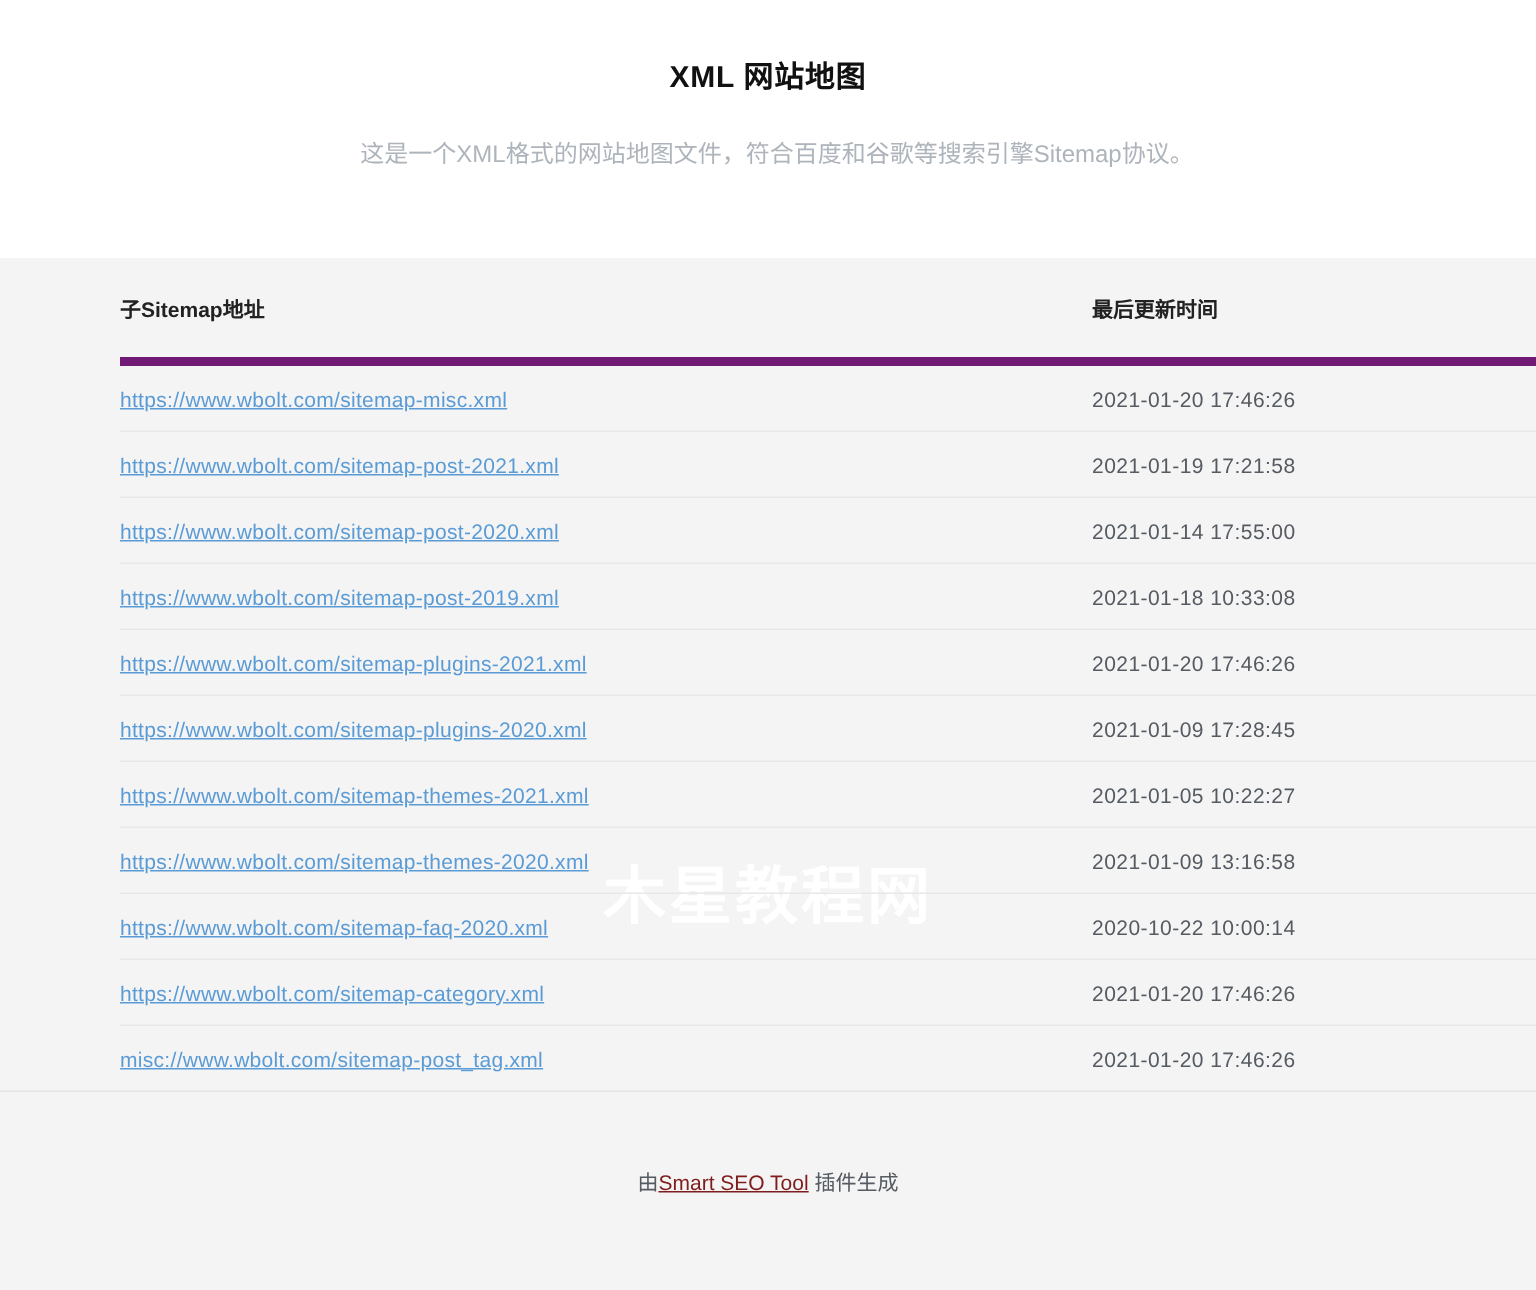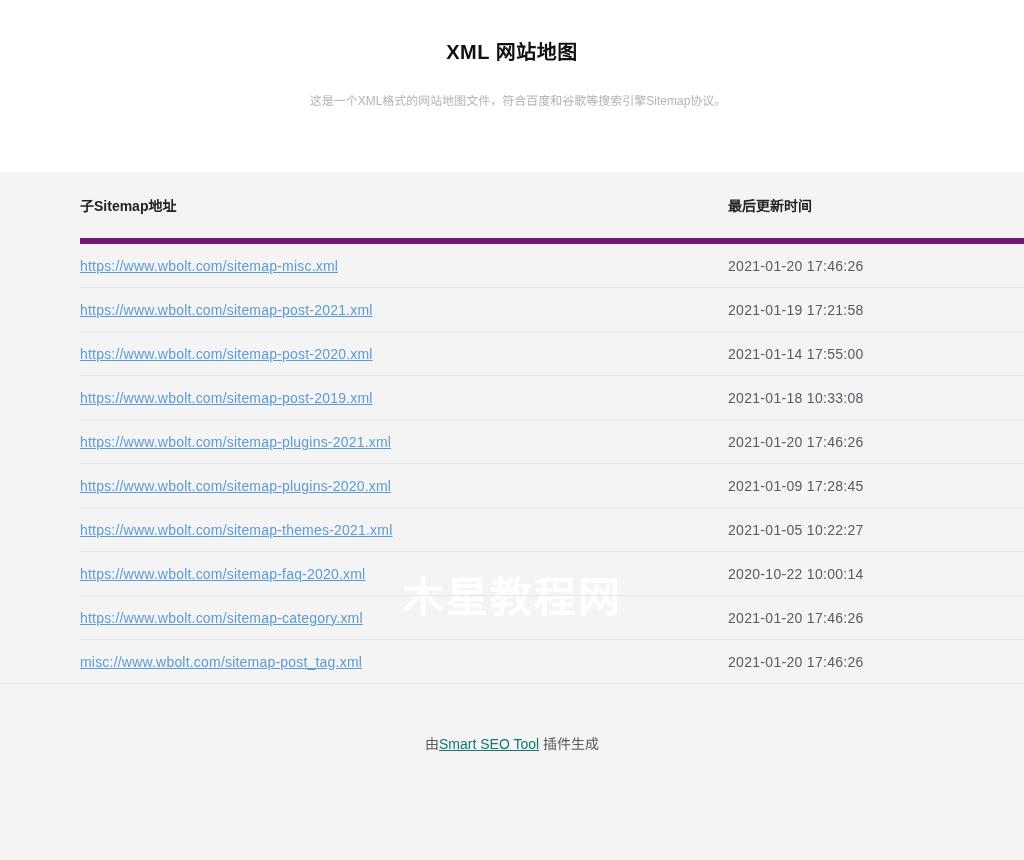--- a/index.html
+++ b/index.html
@@ -28,21 +28,21 @@
   .page-title {
     margin: 0;
     font-size: 20px;
     font-weight: bold;
     letter-spacing: 0.5px;
     color: #111111;
     line-height: 1.4;
   }
   .page-subtitle {
     margin: 26px 0 0 12px;
-    font-size: 12px;
+    font-size: 16px;
     color: #aeb4bb;
     font-weight: normal;
     line-height: 1.5;
   }
 
   
   .page-body {
     background: #f4f4f4;
     position: relative;
   }
@@ -106,21 +106,21 @@
   
   .page-footer {
     text-align: center;
     padding-top: 49px;
     font-size: 14px;
     color: #555b61;
     position: relative;
     z-index: 2;
   }
   .page-footer a {
-    color: #0f766e;
+    color: #7f1d1d;
     text-decoration: underline;
   }
 
   
   .watermark {
     position: absolute;
     left: 0;
     right: 0;
     top: 405px;
     text-align: center;
@@ -180,20 +180,24 @@
         </tr>
         <tr>
           <td class="cell-url"><a href="#">https://www.wbolt.com/sitemap-plugins-2020.xml</a></td>
           <td class="cell-date">2021-01-09 17:28:45</td>
         </tr>
         <tr>
           <td class="cell-url"><a href="#">https://www.wbolt.com/sitemap-themes-2021.xml</a></td>
           <td class="cell-date">2021-01-05 10:22:27</td>
         </tr>
         <tr>
+          <td class="cell-url"><a href="#">https://www.wbolt.com/sitemap-themes-2020.xml</a></td>
+          <td class="cell-date">2021-01-09 13:16:58</td>
+        </tr>
+        <tr>
           <td class="cell-url"><a href="#">https://www.wbolt.com/sitemap-faq-2020.xml</a></td>
           <td class="cell-date">2020-10-22 10:00:14</td>
         </tr>
         <tr>
           <td class="cell-url"><a href="#">https://www.wbolt.com/sitemap-category.xml</a></td>
           <td class="cell-date">2021-01-20 17:46:26</td>
         </tr>
         <tr>
           <td class="cell-url"><a href="#">misc://www.wbolt.com/sitemap-post_tag.xml</a></td>
           <td class="cell-date">2021-01-20 17:46:26</td>

